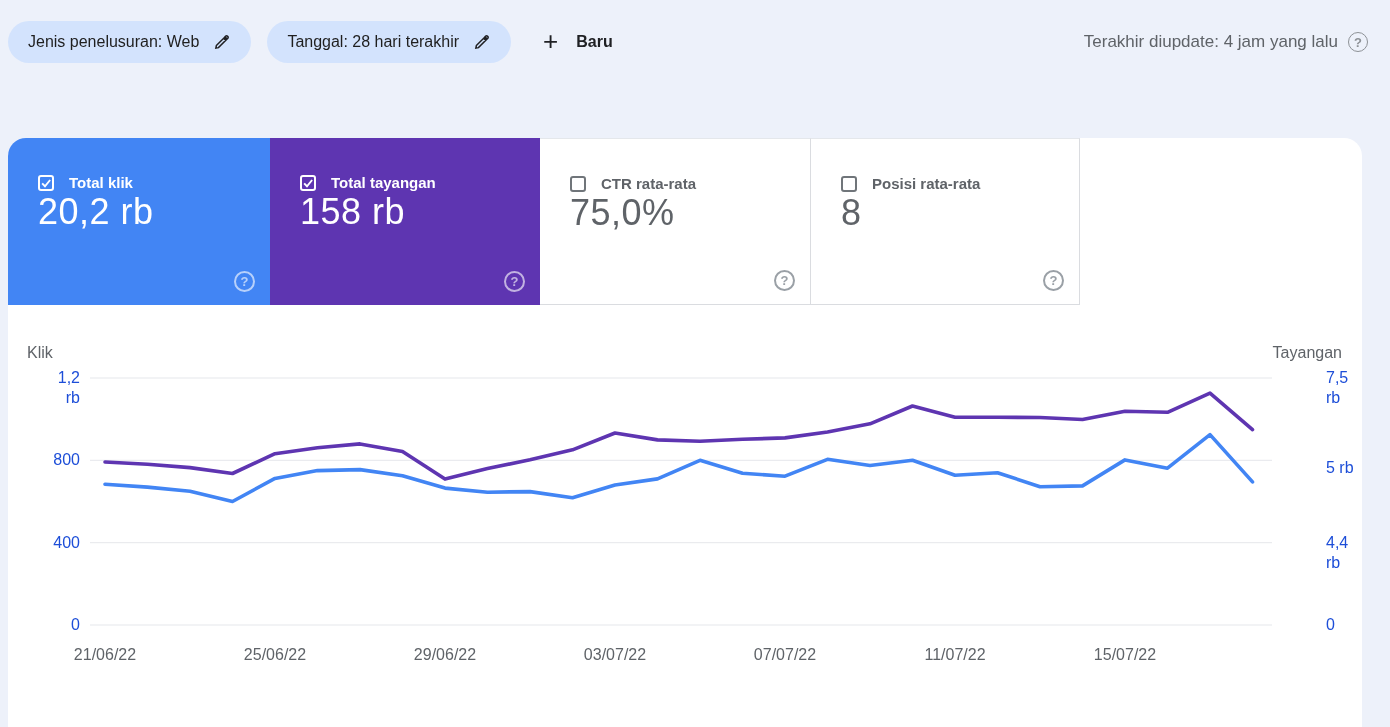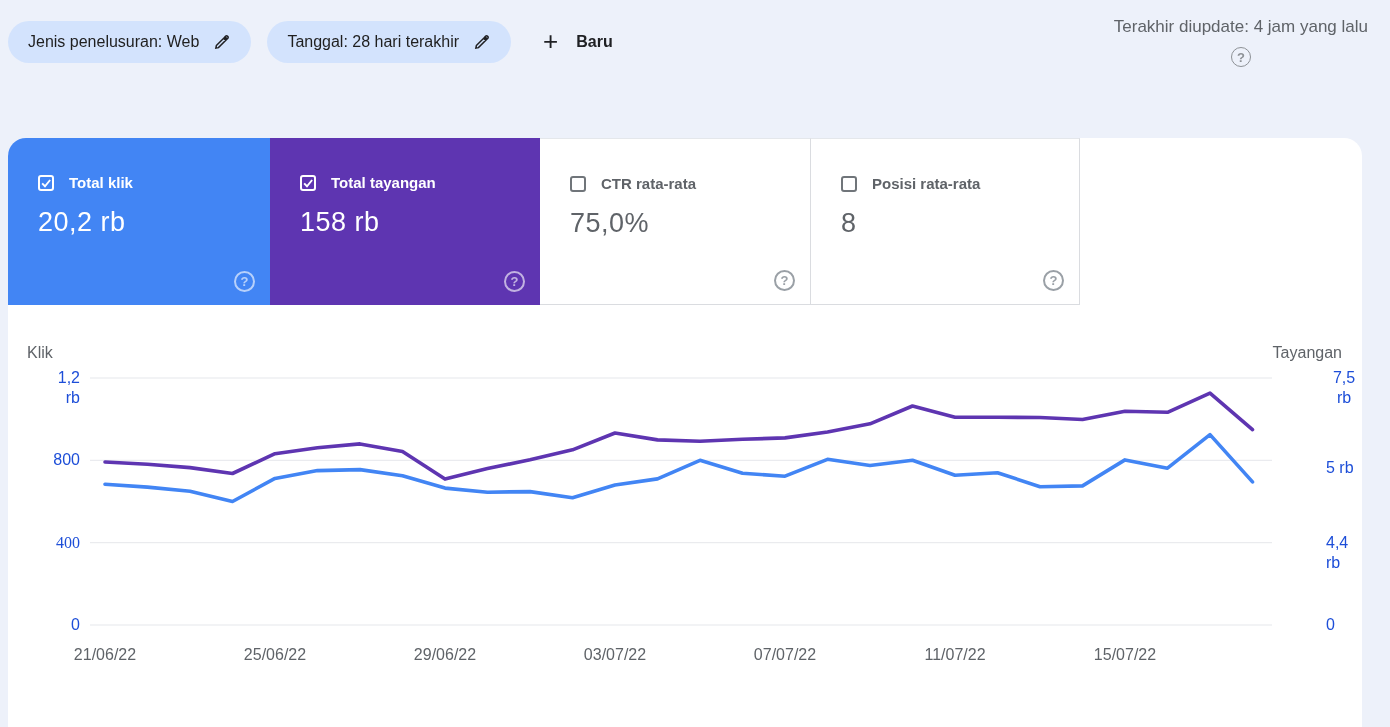--- a/index.html
+++ b/index.html
@@ -23,21 +23,21 @@
   }
   .chip + .chip { margin-left:16px; }
   .chip svg { flex:none; }
   .new-btn {
     display:flex; align-items:center; gap:18px; margin-left:32px;
     font-size:16px; font-weight:700; color:#202124; cursor:pointer; flex:none;
   }
   .plus { font-size:26px; font-weight:400; line-height:1; position:relative; top:-1px; }
   .updated {
     margin-left:auto; display:flex; align-items:center; gap:10px;
-    font-size:17px; color:#5f6368;flex-direction:column;
+    font-size:17px; color:#5f6368;
   }
   .qmark {
     width:20px; height:20px; border:1.5px solid #8d9196; border-radius:50%;
     display:flex; align-items:center; justify-content:center;
     font-size:13px; color:#8d9196; font-weight:700;
   }
   
   .panel {
     position:absolute; left:8px; top:138px; width:1354px; height:638px;
     background:#ffffff; border-radius:18px;
@@ -51,21 +51,21 @@
                  border-bottom:1px solid #dadce0; border-top:1px solid #e4e7eb; }
   .card-white.divider-left { border-left:1px solid #dadce0; }
   .card-white.divider-right { border-right:1px solid #dadce0; }
   .card-top { display:flex; align-items:center; gap:15px; font-size:15px; font-weight:700; }
   .card-blue .card-top, .card-purple .card-top { font-weight:700; }
   .cb {
     width:16px; height:16px; border:2px solid #fff; border-radius:3px; flex:none;
     display:flex; align-items:center; justify-content:center;
   }
   .card-white .cb { border-color:#70757a; }
-  .card-value { margin-top:16px; font-size:27px; font-weight:400; letter-spacing:0.5px; }
+  .card-value { font-size:36px; font-weight:400; letter-spacing:0.5px; }
   .card-white .card-value { color:#5f6368; }
   .help {
     position:absolute; right:15px; bottom:13px;
     width:21px; height:21px; border-radius:50%;
     border:2px solid rgba(255,255,255,0.62);
     color:rgba(255,255,255,0.62);
     display:flex; align-items:center; justify-content:center;
     font-size:13px; font-weight:700; cursor:pointer;
   }
   .card-white .help { border-color:#9aa0a6; color:#9aa0a6; }
@@ -165,29 +165,29 @@
     <svg id="chart-svg" width="1354" height="400">
         <line x1="82" x2="1264" y1="320.0" y2="320.0" stroke="#e5e7eb" stroke-width="1"></line>
         <line x1="82" x2="1264" y1="237.7" y2="237.7" stroke="#e5e7eb" stroke-width="1"></line>
         <line x1="82" x2="1264" y1="155.3" y2="155.3" stroke="#e5e7eb" stroke-width="1"></line>
         <line x1="82" x2="1264" y1="73.0" y2="73.0" stroke="#e5e7eb" stroke-width="1"></line>
         <polyline points="97,157.0 139.5,159.3 182,162.6 224.5,168.5 267,148.7 309.5,142.8 352,138.9 394.5,146.4 437,174.1 479.5,163.6 522,154.7 564.5,144.8 607,128.0 649.5,134.9 692,136.2 734.5,134.3 777,132.9 819.5,127.0 862,118.8 904.5,101.0 947,112.2 989.5,112.2 1032,112.5 1074.5,114.5 1117,106.3 1159.5,107.3 1202,88.1 1244.5,124.7" fill="none" stroke="#5e35b1" stroke-width="3.6" stroke-linejoin="round" stroke-linecap="round"></polyline>
         <polyline points="97,179.2 139.5,182.1 182,186.2 224.5,196.5 267,173.4 309.5,165.6 352,164.6 394.5,170.8 437,183.1 479.5,187.2 522,186.6 564.5,192.8 607,180.0 649.5,173.9 692,155.3 734.5,168.3 777,171.2 819.5,154.3 862,160.5 904.5,155.3 947,170.2 989.5,167.7 1032,181.7 1074.5,180.9 1117,154.9 1159.5,163.2 1202,129.6 1244.5,176.9" fill="none" stroke="#4285f4" stroke-width="3.6" stroke-linejoin="round" stroke-linecap="round"></polyline>
       </svg>
     <div id="y-axis-left">
         <div class="ytick left" style="top: 310px;">0</div>
-        <div class="ytick left" style="top: 227.667px; font-family: Liberation Serif, serif;">400</div>
+        <div class="ytick left" style="top: 227.667px;">400</div>
         <div class="ytick left" style="top: 145.333px;">800</div>
         <div class="ytick left" style="top: 63px;">1,2 rb</div>
       </div>
     <div id="y-axis-right">
         <div class="ytick right" style="top: 310px;">0</div>
         <div class="ytick right" style="top: 227.667px;">4,4 rb</div>
         <div class="ytick right" style="top: 153px;">5 rb</div>
-        <div class="ytick right" style="top: 63px; text-align: center;">7,5 rb</div>
+        <div class="ytick right" style="top: 63px;">7,5 rb</div>
       </div>
     <div id="x-axis">
         <div class="xtick" style="left: 97px;">21/06/22</div>
         <div class="xtick" style="left: 267px;">25/06/22</div>
         <div class="xtick" style="left: 437px;">29/06/22</div>
         <div class="xtick" style="left: 607px;">03/07/22</div>
         <div class="xtick" style="left: 777px;">07/07/22</div>
         <div class="xtick" style="left: 947px;">11/07/22</div>
         <div class="xtick" style="left: 1117px;">15/07/22</div>
       </div>

